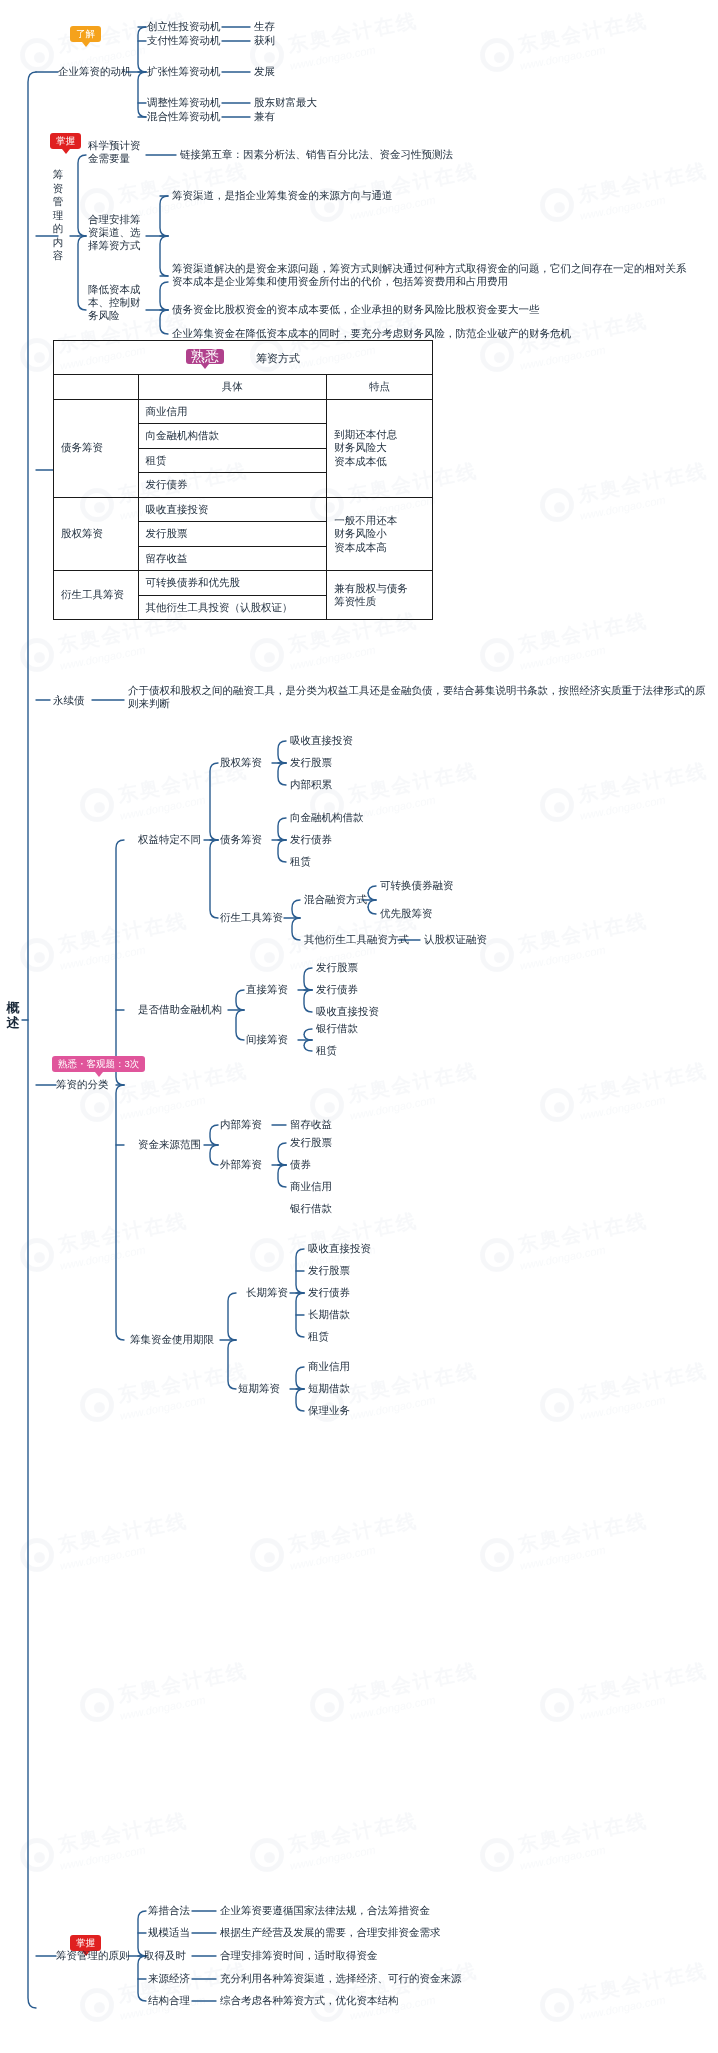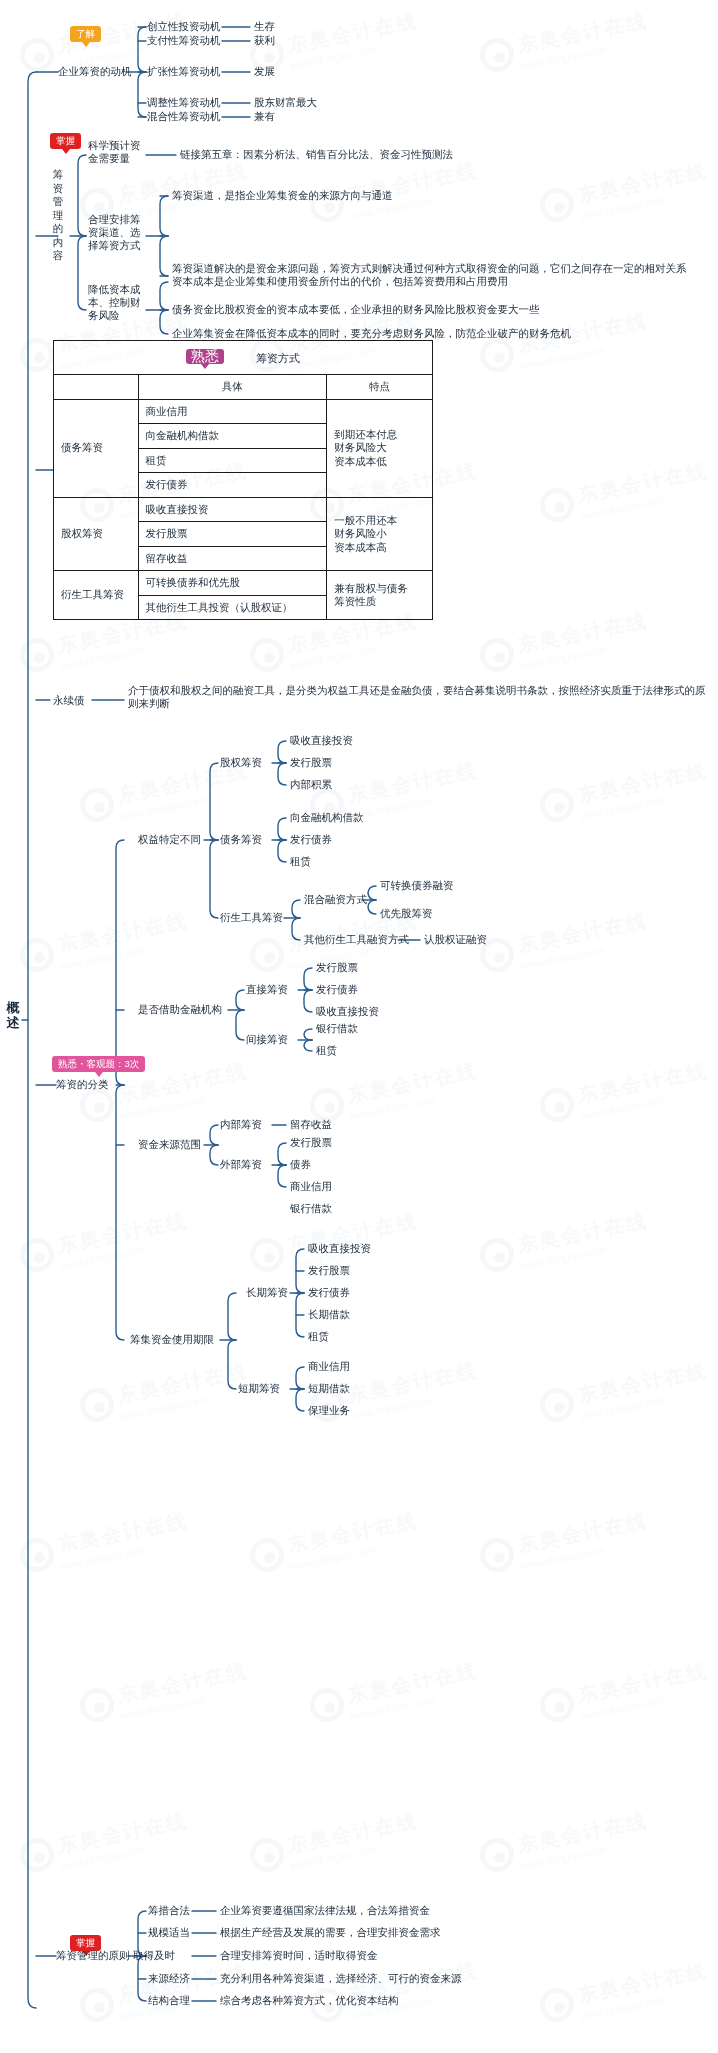--- a/index.html
+++ b/index.html
@@ -657,21 +657,21 @@
   <div class="node" style="left:308px; top:1404px;">保理业务</div>
 
   <div class="node" style="left:56px; top:1949px;">筹资管理的原则</div>
 
   <div class="node" style="left:148px; top:1904px;">筹措合法</div>
   <div class="node" style="left:220px; top:1904px;">企业筹资要遵循国家法律法规，合法筹措资金</div>
 
   <div class="node" style="left:148px; top:1926px;">规模适当</div>
   <div class="node" style="left:220px; top:1926px;">根据生产经营及发展的需要，合理安排资金需求</div>
 
-  <div class="node" style="left:133px; top:1949px;">取得及时</div>
+  <div class="node" style="left:144px; top:1949px;">取得及时</div>
   <div class="node" style="left:220px; top:1949px;">合理安排筹资时间，适时取得资金</div>
 
   <div class="node" style="left:148px; top:1972px;">来源经济</div>
   <div class="node" style="left:220px; top:1972px;">充分利用各种筹资渠道，选择经济、可行的资金来源</div>
 
   <div class="node" style="left:148px; top:1994px;">结构合理</div>
   <div class="node" style="left:220px; top:1994px;">综合考虑各种筹资方式，优化资本结构</div>
 
 </div>
 

